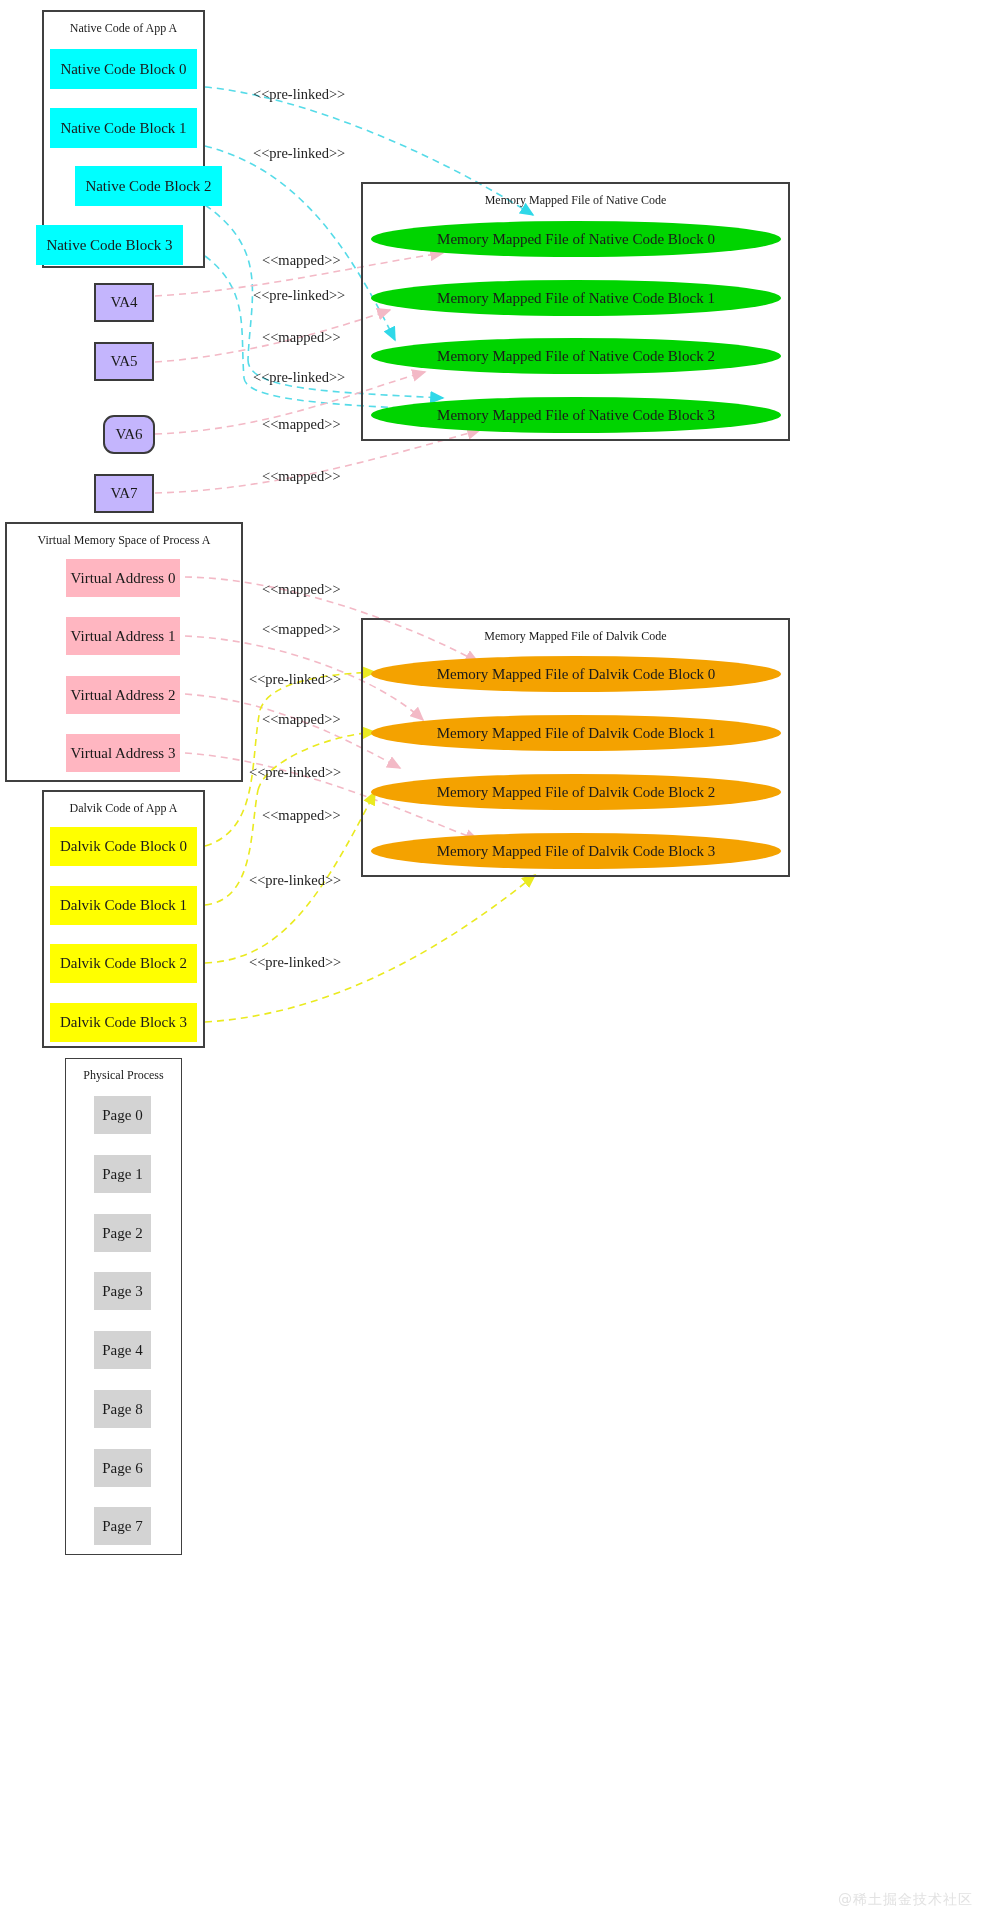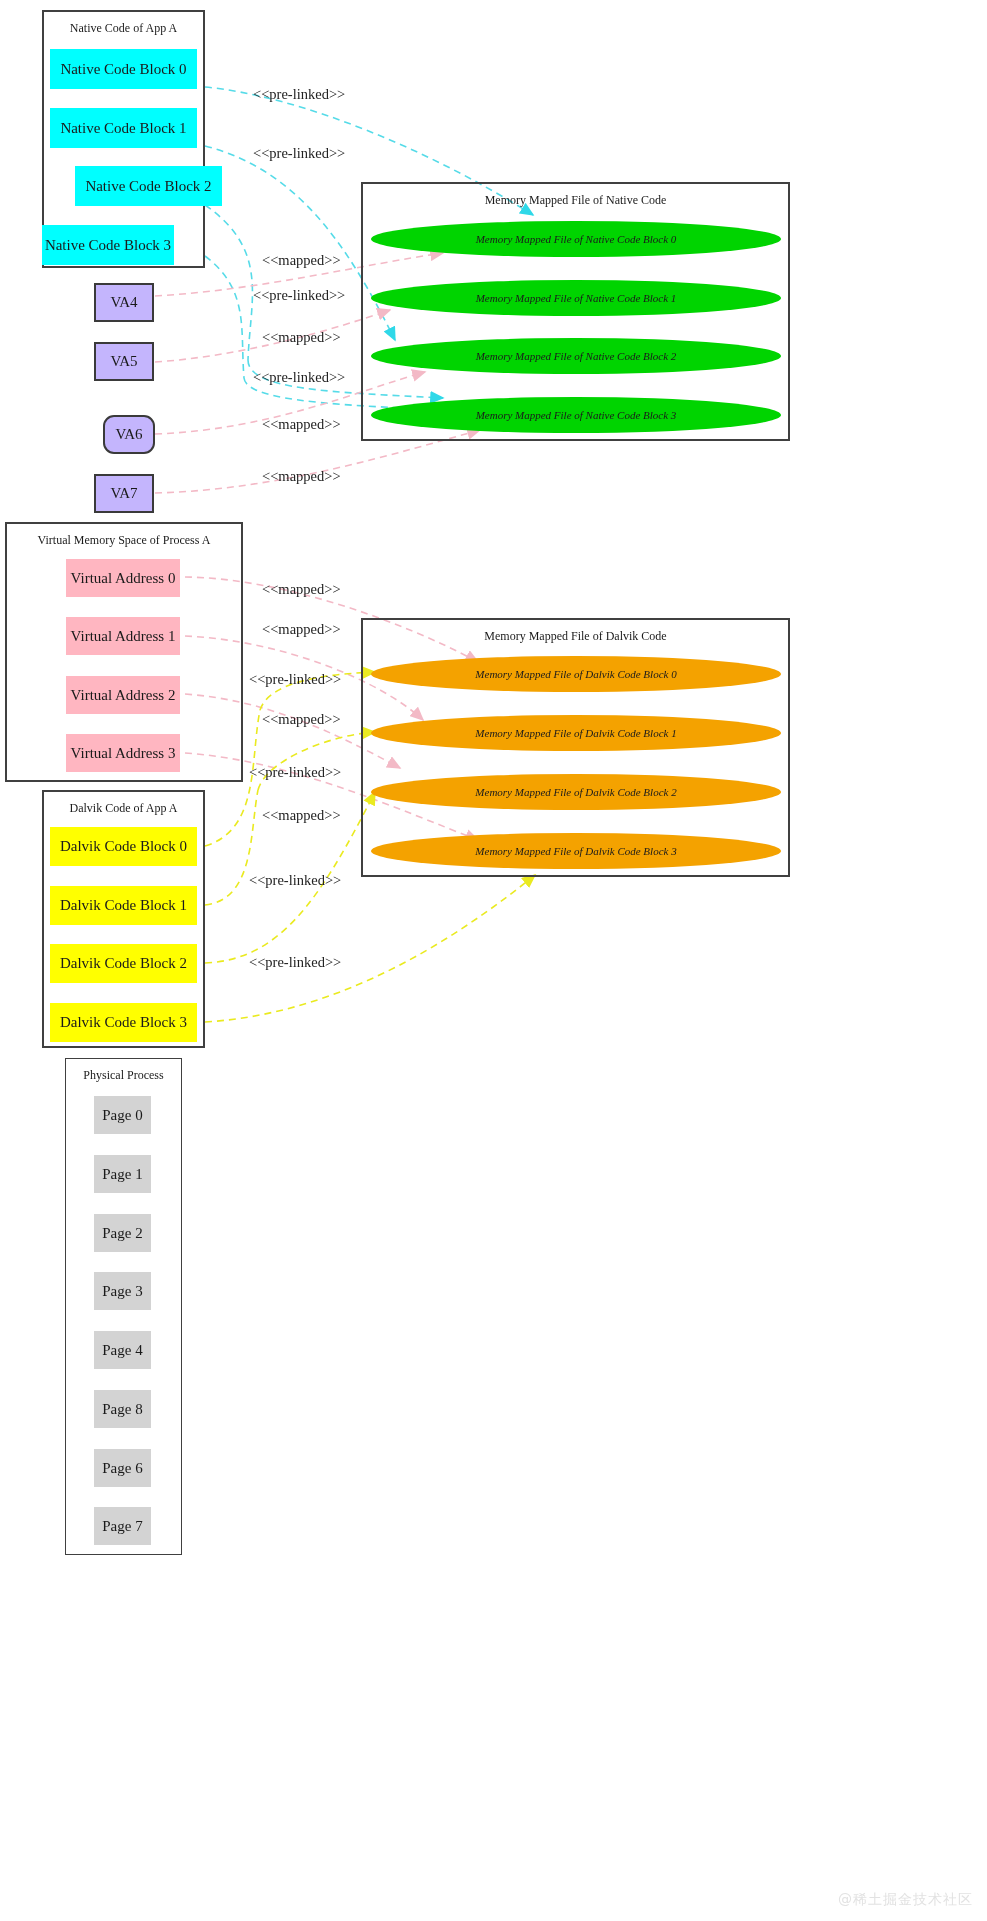--- a/index.html
+++ b/index.html
@@ -32,21 +32,21 @@
   .blk-native{background:#00ffff;}
   .blk-va{background:#c4b5fd;border:2px solid #3a3a3a;}
   .blk-vaddr{background:#ffb6c1;}
   .blk-dalvik{background:#ffff00;}
   .blk-page{background:#d3d3d3;}
 
   .ellipse{
     position:absolute;box-sizing:border-box;
     border-radius:50%/50%;
     display:flex;align-items:center;justify-content:center;
-    font-size:11px;color:#1a1a1a;text-align:center;font-style:italic;
+    font-size:15px;color:#1a1a1a;text-align:center;
   }
   .ell-green{background:#00d400;}
   .ell-orange{background:#f4a200;}
 
   .edge-label{
     position:absolute;font-size:14.5px;color:#222;white-space:nowrap;
     line-height:1;
   }
 
   .watermark{
@@ -101,21 +101,21 @@
       <path d="M205,1022 C320,1015 430,960 535,875" stroke="#eaea20" marker-end="url(#ahYellow)"></path>
     </g>
   </svg>
 
   <div class="container" style="left:42px;top:10px;width:163px;height:258px;">
     <div class="ctitle">Native Code of App A</div>
   </div>
   <div class="block blk-native" style="left:50px;top:49px;width:147px;height:40px;">Native Code Block 0</div>
   <div class="block blk-native" style="left:50px;top:108px;width:147px;height:40px;">Native Code Block 1</div>
   <div class="block blk-native" style="left:50px;top:166px;width:147px;height:40px;margin-left:25px;">Native Code Block 2</div>
-  <div class="block blk-native" style="left:42px;top:225px;width:132px;height:40px;">Native Code Block 3</div>
+  <div class="block blk-native" style="left:36px;top:225px;width:147px;height:40px;">Native Code Block 3</div>
 
   <div class="block blk-va" style="left:94px;top:283px;width:60px;height:39px;">VA4</div>
   <div class="block blk-va" style="left:94px;top:342px;width:60px;height:39px;">VA5</div>
   <div class="block blk-va" style="left:103px;top:415px;width:52px;height:39px;border-radius:11px;">VA6</div>
   <div class="block blk-va" style="left:94px;top:474px;width:60px;height:39px;">VA7</div>
 
   <div class="container" style="left:361px;top:182px;width:429px;height:259px;">
     <div class="ctitle">Memory Mapped File of Native Code</div>
   </div>
   <div class="ellipse ell-green" style="left:371px;top:221px;width:410px;height:36px;">Memory Mapped File of Native Code Block 0</div>

